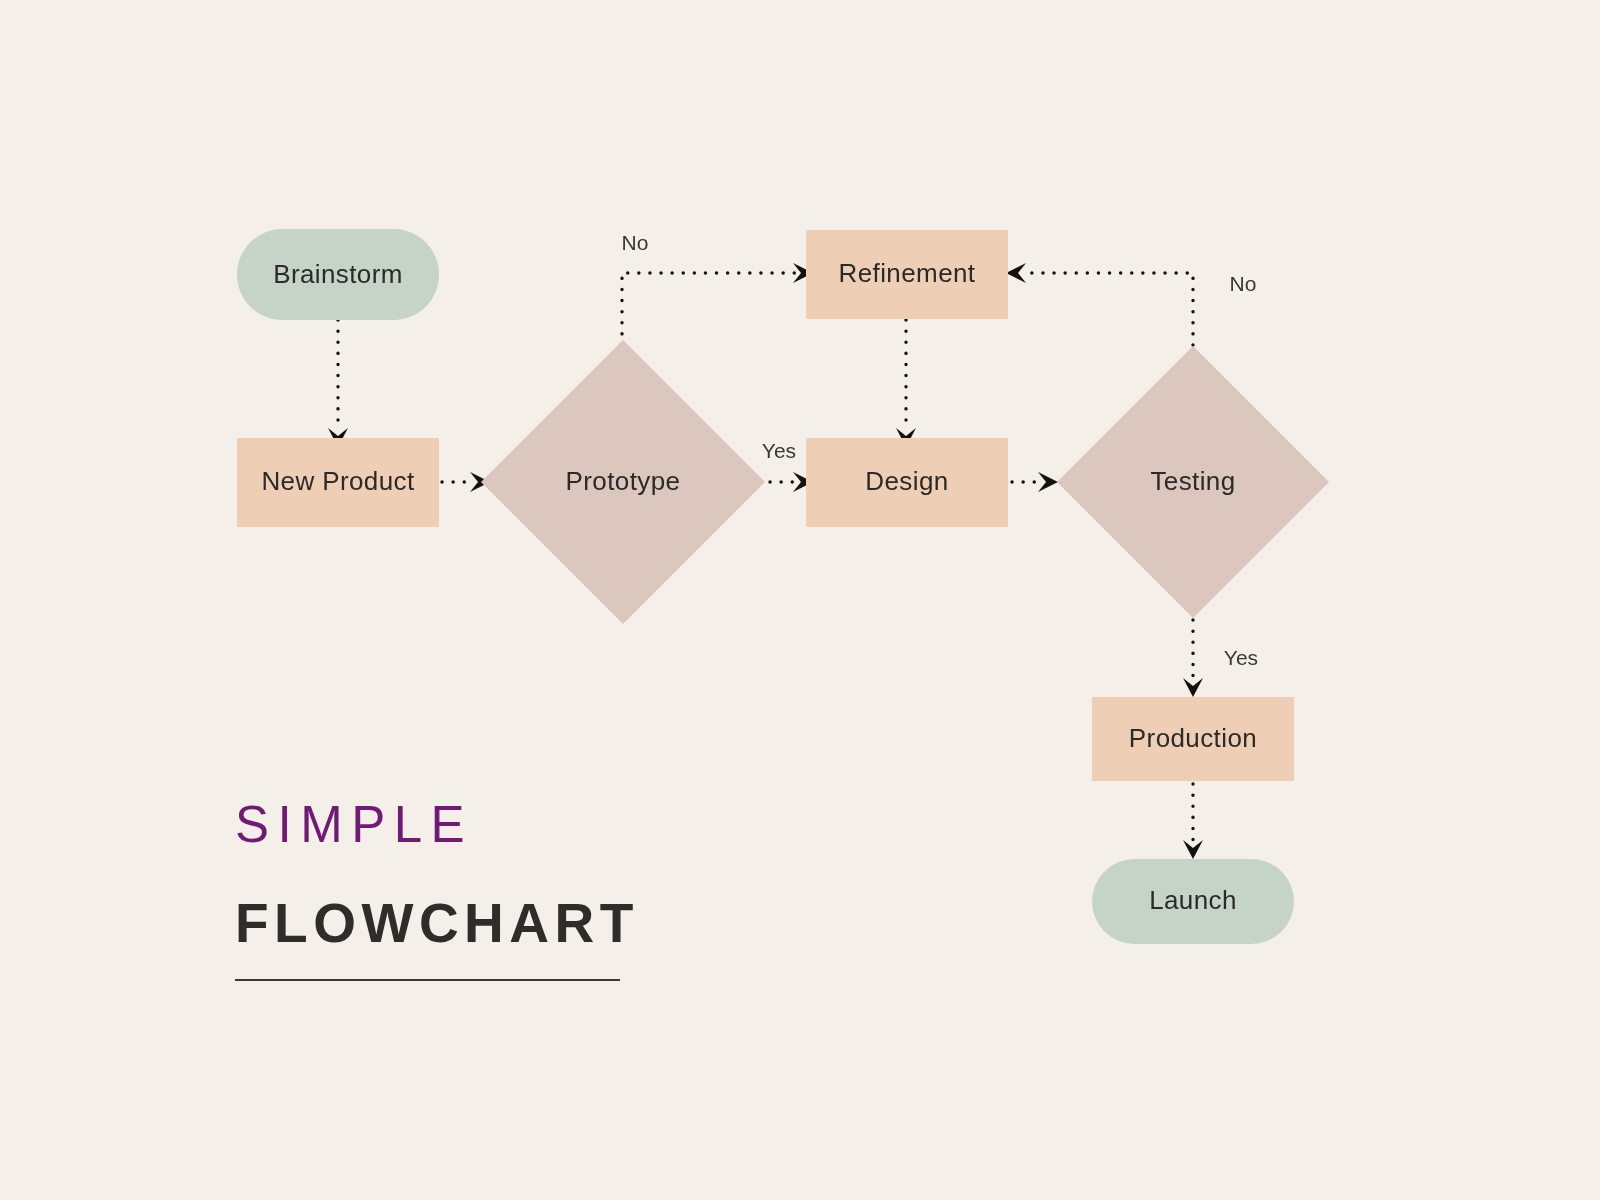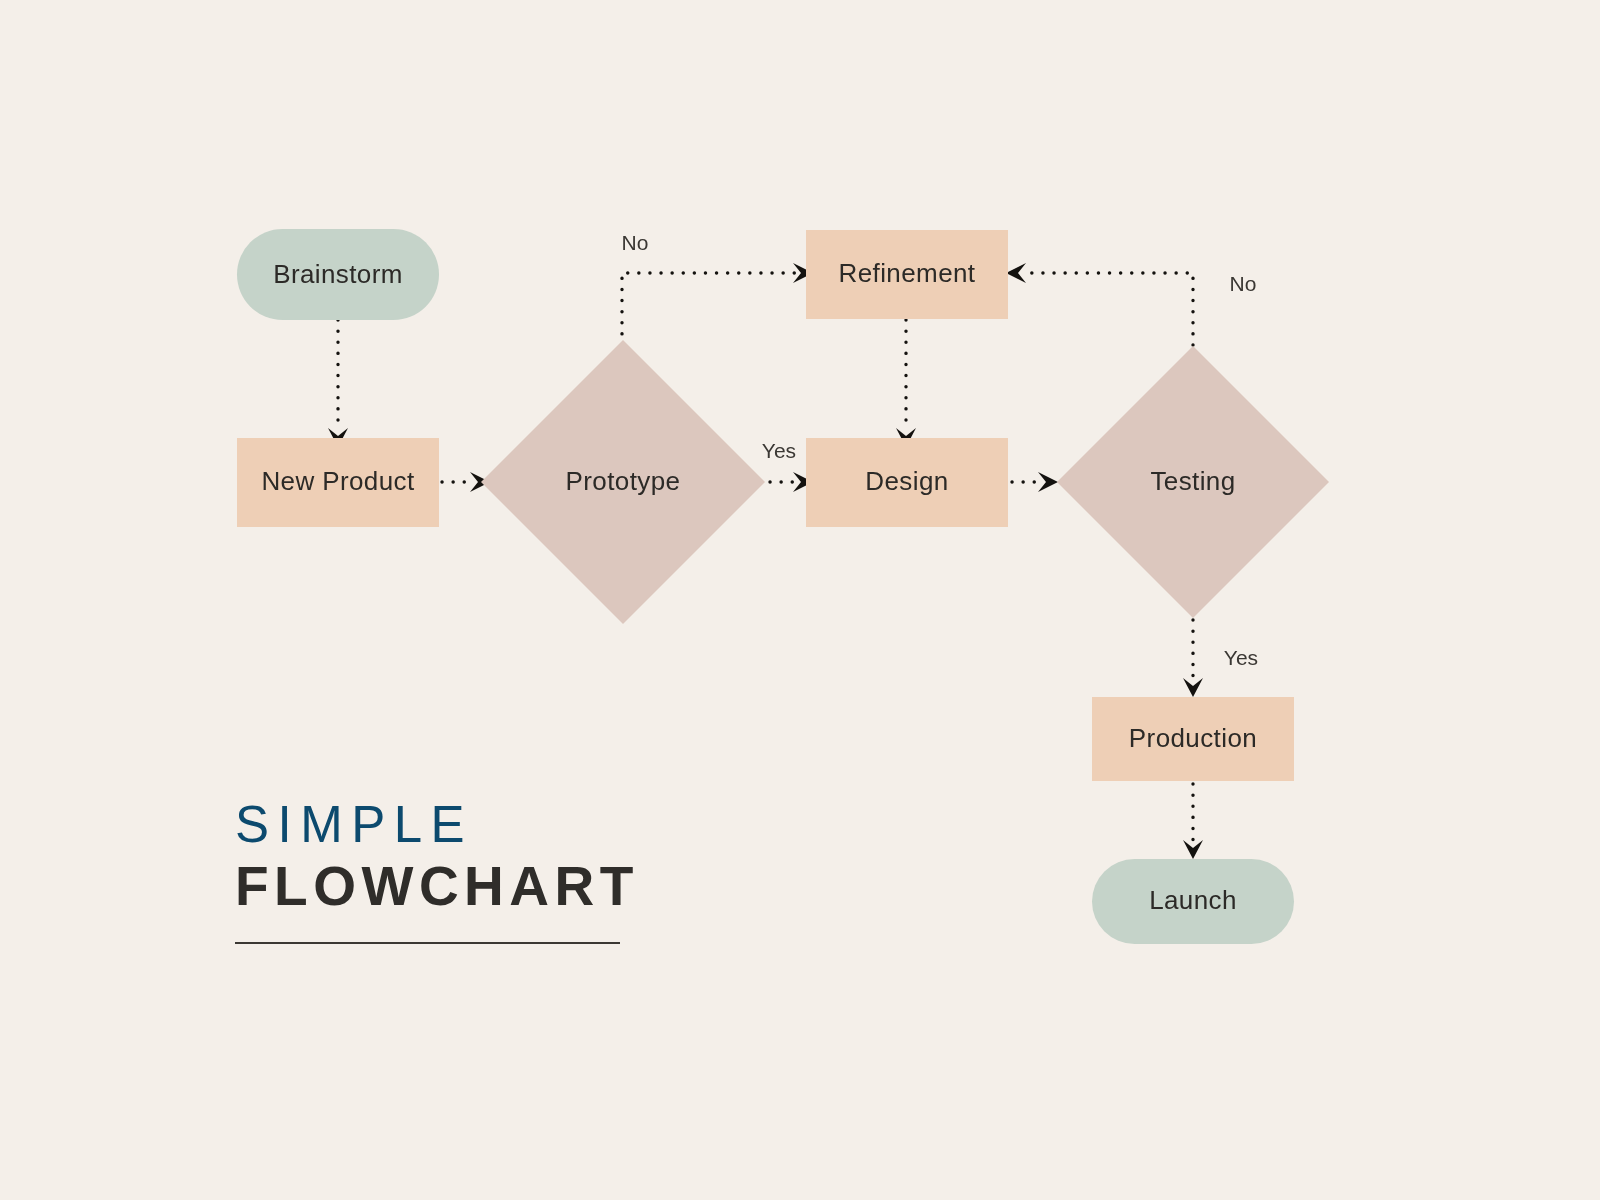--- a/index.html
+++ b/index.html
@@ -56,32 +56,33 @@
     position: absolute;
     left: 235px;
     top: 795px;
     width: 520px;
   }
   .title-line1 {
     font-family: "Liberation Sans", sans-serif;
     font-size: 51px;
     font-weight: 300;
     letter-spacing: 8.5px;
-    color: #0c4a6e;
+    color: #701a75;
     line-height: 1.18;
     white-space: nowrap;
   }
   .title-line2 {
     font-family: "Liberation Sans", sans-serif;
     font-size: 55px;
     font-weight: 700;
     letter-spacing: 5.5px;
     color: #2f2d2a;
     line-height: 1.15;
     white-space: nowrap;
+    margin-top: 37px;
   }
   .title-rule {
     margin-top: 24px;
     width: 385px;
     height: 2px;
     background: #3b3833;
   }
 </style>
 </head>
 <body>

